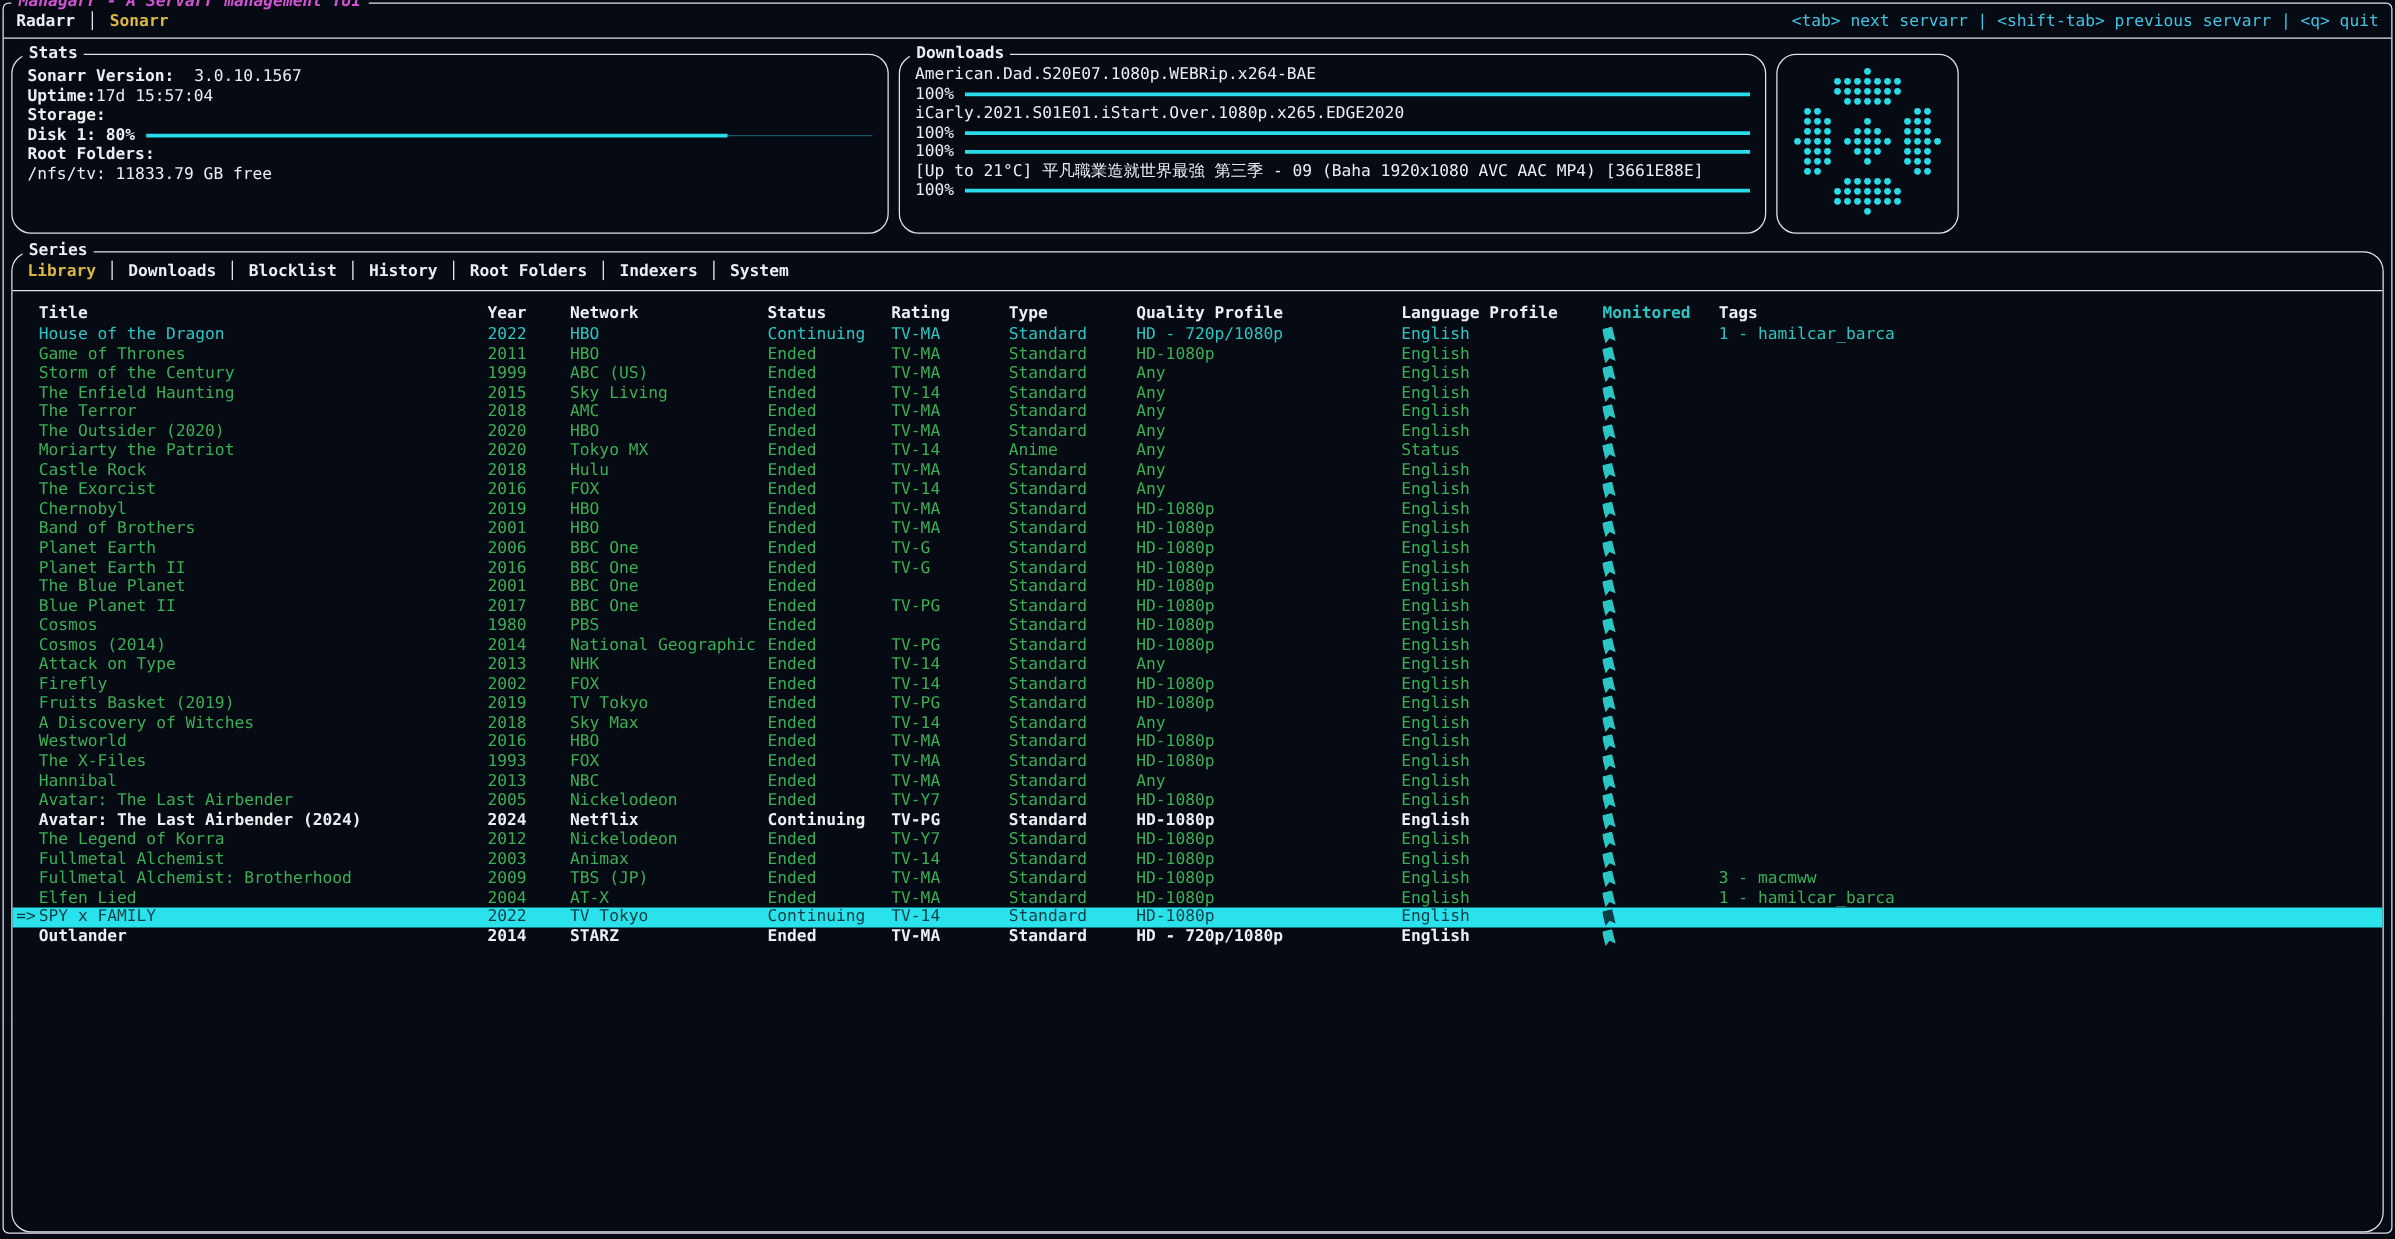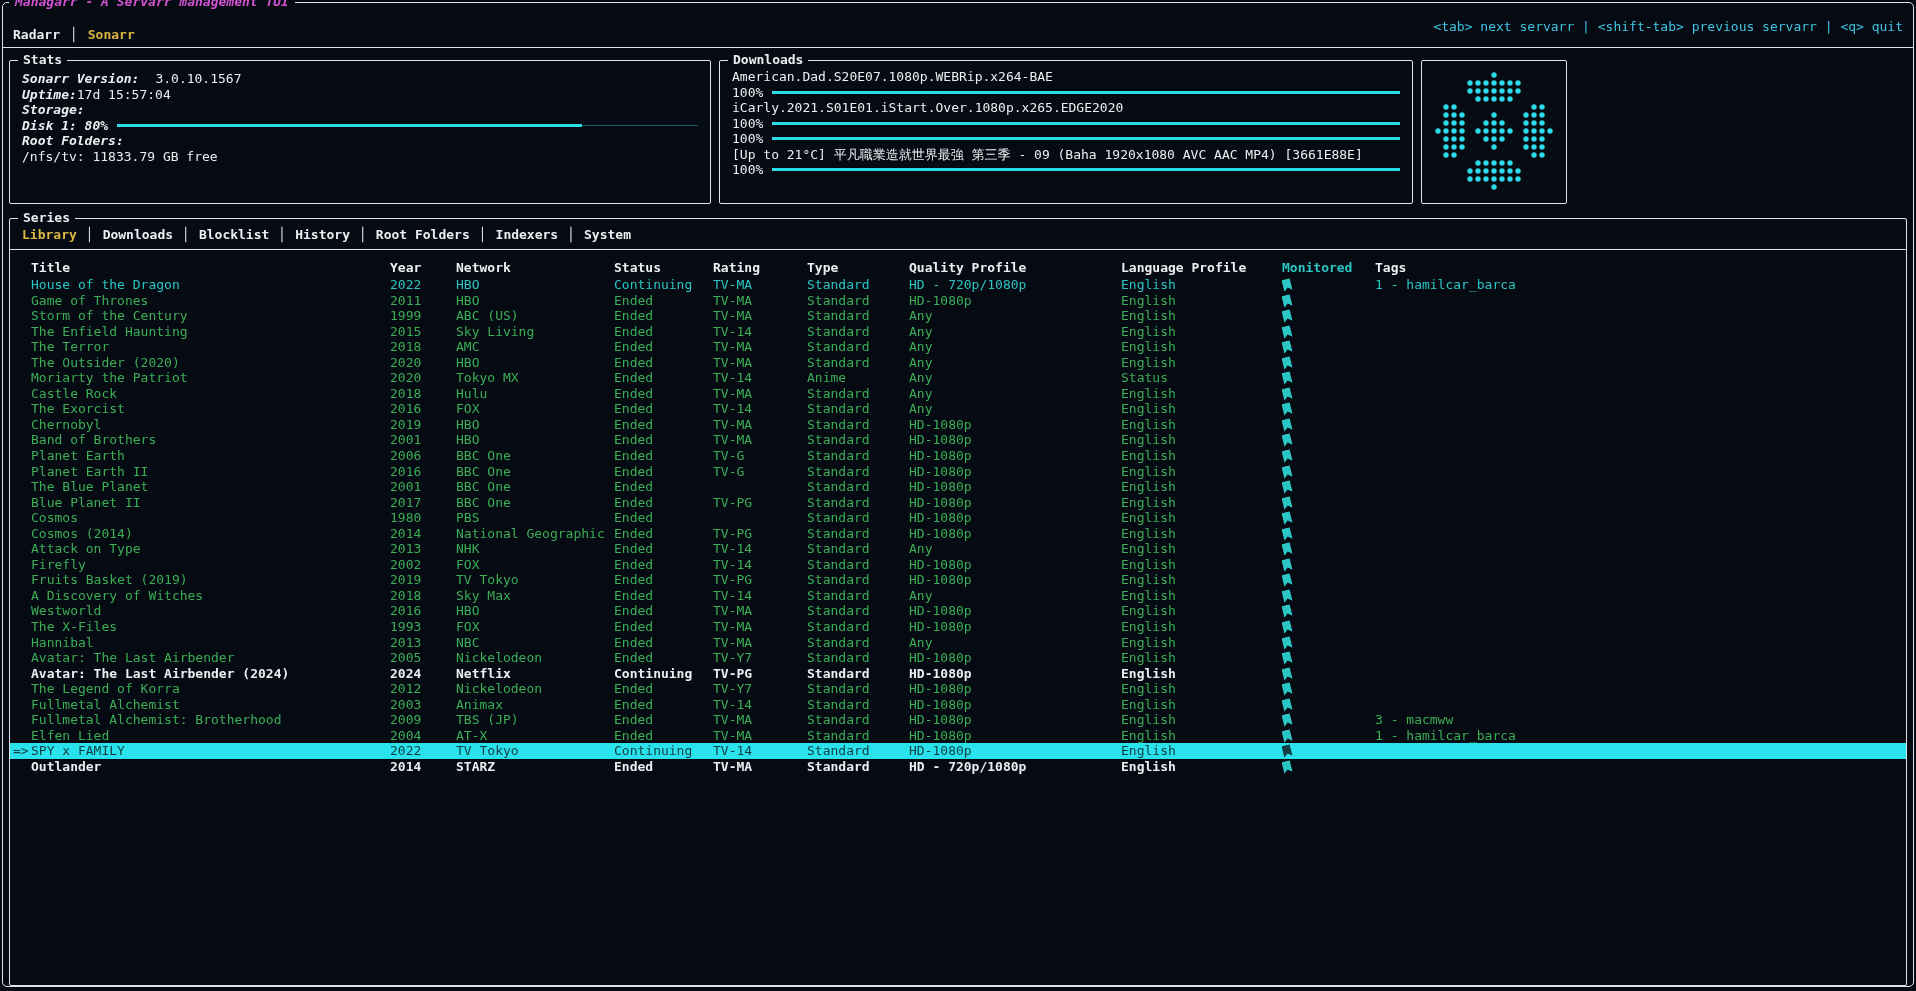--- a/index.html
+++ b/index.html
@@ -51,38 +51,38 @@
   }
   .tab{font-weight:bold;color:var(--text);cursor:default;}
   .tab.active{color:var(--yellow);}
   .vsep{color:var(--border);}
   .keys-top{margin-left:auto;color:var(--cyan);white-space:pre;}
   
   .toprow{display:flex;gap:8px;padding:12px 6px 0 6px;}
   .panel{
     position:relative;
     border:1px solid var(--border);
-    border-radius:2px;
+    border-radius:16px;
     background:var(--bg);
   }
   .ptitle{
     position:absolute;
     top:-9px;left:8px;
     background:var(--bg);
     padding:0 5px;
     font-weight:bold;
     color:var(--text);
     z-index:2;
   }
   .stats-panel{width:702px;height:144px;padding:10px 12px 0 12px;}
   .downloads-panel{width:694px;height:144px;padding:8px 12px 0 12px;}
   .logo-panel{width:146px;height:144px;display:flex;align-items:center;justify-content:center;}
   .logo-panel svg circle{fill:var(--gauge);}
   .stat-line{height:15.5px;line-height:15.5px;display:flex;align-items:center;white-space:pre;}
-  .b{font-weight:bold;font-style:italic;}
+  .b{font-weight:bold;}
   .sp2{margin-left:16px;} .sp1{margin-left:0;}
   .gauge-row{display:flex;align-items:center;height:15.5px;line-height:15.5px;}
   .gauge{position:relative;flex:1;height:13px;margin-left:9px;}
   .gauge::before{content:"";position:absolute;left:0;right:0;top:6px;height:1px;background:var(--gauge-track);}
   .gfill{position:absolute;left:0;top:5px;height:3px;background:var(--gauge);}
   .dl-name{height:15.5px;line-height:15.5px;white-space:nowrap;overflow:hidden;}
   .gpct{white-space:pre;}
   
   .series-panel{flex:1;margin:14px 6px 0 6px;display:flex;flex-direction:column;min-height:0;}
   .series-tabs{
@@ -119,21 +119,21 @@
     white-space:pre;
   }
 </style>
 </head>
 <body>
 
 <div class="app">
   <span class="app-title">Managarr - A Servarr management TUI</span>
 
   <div class="tabbar">
-    <span style="display:flex;gap:10px;align-items:center;margin-top:17px;">
+    <span style="display:flex;gap:10px;align-items:center;">
         <span class="tab">Radarr</span>
         <span class="vsep">│</span>
         <span class="tab active">Sonarr</span>
       </span>
     <span class="keys-top">&lt;tab&gt; next servarr | &lt;shift-tab&gt; previous servarr | &lt;q&gt; quit</span>
   </div>
 
   <div class="toprow">
 
     <div class="panel stats-panel">

